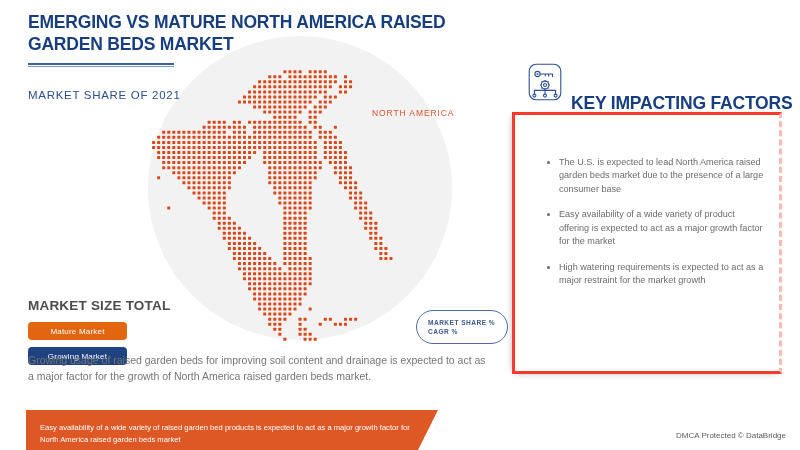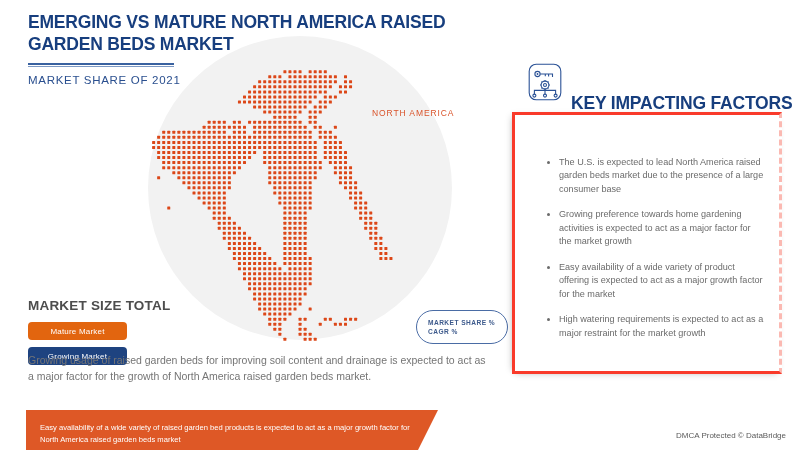--- a/index.html
+++ b/index.html
@@ -31,21 +31,21 @@
     text-transform: uppercase;
   }
   .title-rule {
     width: 146px;
     margin-top: 7px;
     border-top: 2px solid #3a62a0;
     border-bottom: 1px solid #7e9ac4;
     height: 4px;
   }
   .subtitle {
-    margin-top: 7px;
+    margin-top: 22px;
     font-size: 11.5px;
     letter-spacing: 0.7px;
     color: #2a4f8f;
     font-weight: 400;
   }
 
   
   .map-wrap { position: absolute; left: 150px; top: 58px; width: 300px; height: 290px; }
   .map-svg { display: block; width: 300px; height: 290px; }
   .na-label {
@@ -1151,18 +1151,17 @@
         <circle cx="17" cy="32.6" r="1.5"></circle>
         <circle cx="27.6" cy="32.6" r="1.5"></circle>
       </svg>
     </span>
     <div class="kif-title">KEY IMPACTING FACTORS</div>
   </div>
 
   <div class="kif-box"></div>
   <ul class="kif-list">
     <li class="kif-item">The U.S. is expected to lead North America raised garden beds market due to the presence of a large consumer base</li>
-    <li class="kif-item">Growing preference towards home gardening activities is expected to act as a major factor for the market growth</li>
     <li class="kif-item">Easy availability of a wide variety of product offering is expected to act as a major growth factor for the market</li>
     <li class="kif-item">High watering requirements is expected to act as a major restraint for the market growth</li>
   </ul>
 
 </div>
 
 </body></html>

